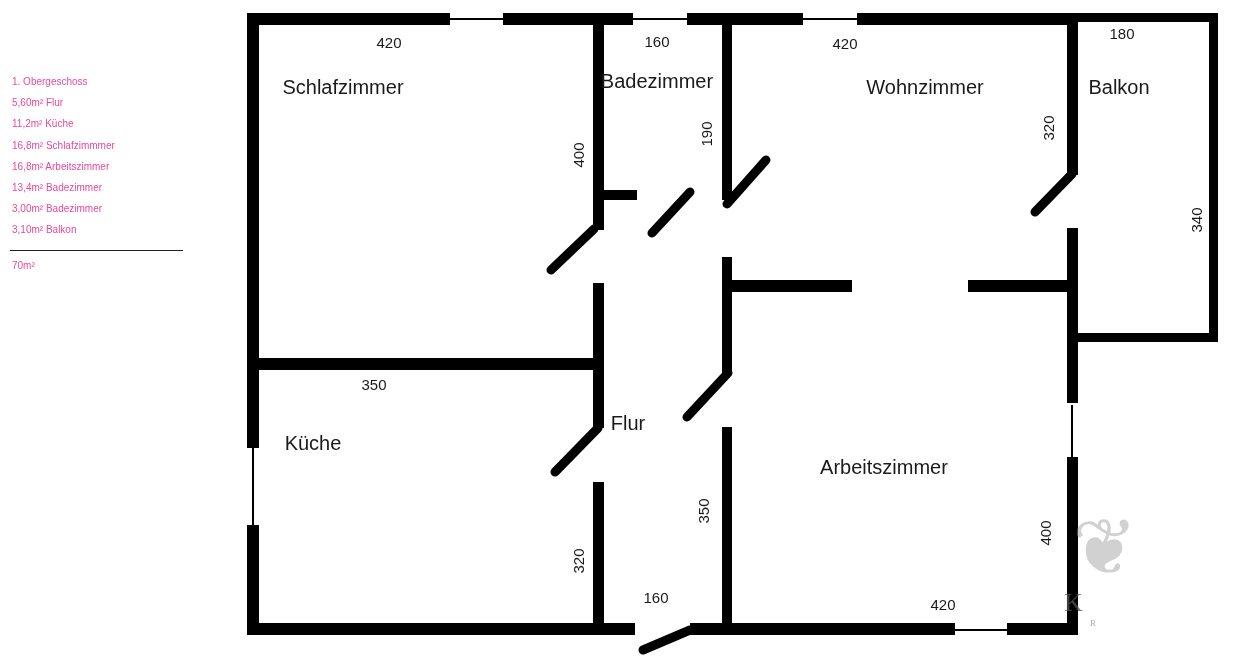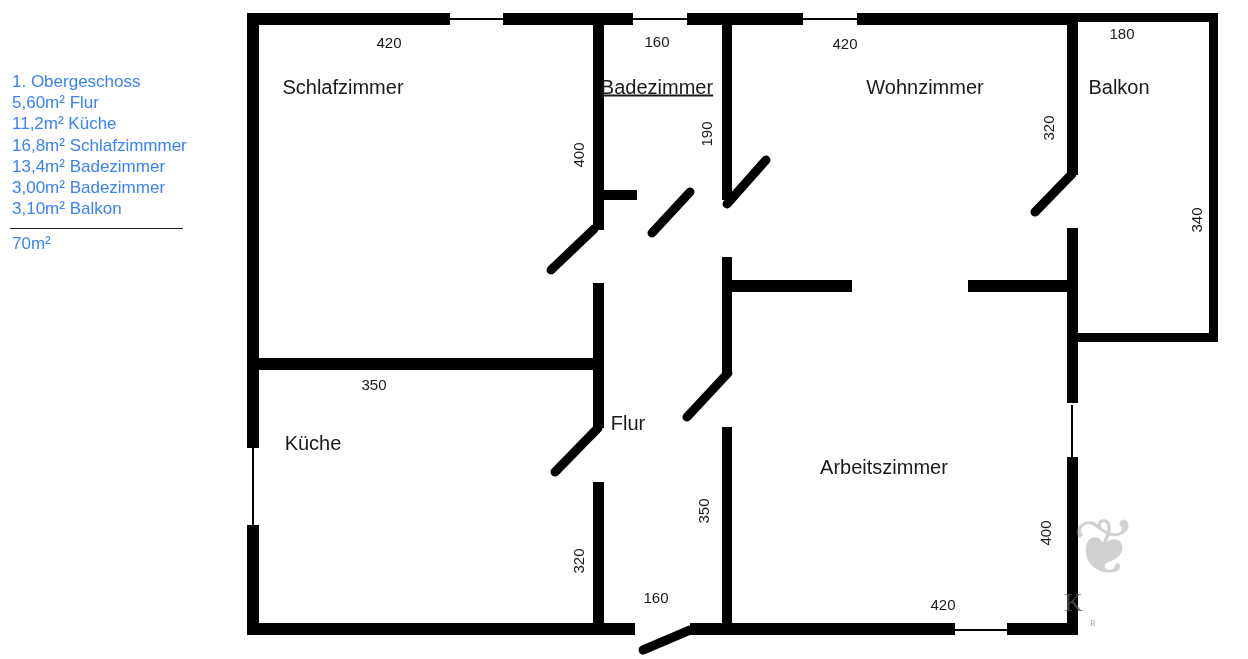--- a/index.html
+++ b/index.html
@@ -7,21 +7,21 @@
     position:relative;
     width:1248px;height:659px;
     background:#ffffff;
     font-family:"Liberation Sans","DejaVu Sans",sans-serif;
     overflow:hidden;
     color:#1a1a1a;
   }
   
   #legend{
     position:absolute;left:12px;top:71px;
-    font-size:17px;line-height:21.2px;color:#3b82f6;
+    font-size:10px;line-height:21.2px;color:#ec4899;
     white-space:nowrap;
   }
   #legend .divider{
     border:none;border-top:1px solid #222;
     width:173px;margin:9px 0 4px -2px;
   }
   
   #plan{position:absolute;left:0;top:0;}
   .wall{fill:#000000;}
   .window{fill:#000000;}
@@ -63,20 +63,21 @@
 </head>
 <body>
 
 <div id="screen">
 
   <div id="legend">
     <div>1. Obergeschoss</div>
     <div>5,60m² Flur</div>
     <div>11,2m² Küche</div>
     <div>16,8m² Schlafzimmmer</div>
+    <div>16,8m² Arbeitszimmer</div>
     <div>13,4m² Badezimmer</div>
     <div>3,00m² Badezimmer</div>
     <div>3,10m² Balkon</div>
     <hr class="divider">
     <div>70m²</div>
   </div>
 
   <svg id="plan" width="1248" height="659" viewBox="0 0 1248 659">
 
     <rect class="wall" x="247" y="13" width="203" height="12"></rect>
@@ -124,21 +125,21 @@
     <line class="door" x1="652" y1="233" x2="690" y2="192"></line>
     <line class="door" x1="727" y1="204" x2="766" y2="160"></line>
     <line class="door" x1="551" y1="270" x2="594" y2="229"></line>
     <line class="door" x1="1035" y1="212" x2="1072" y2="174"></line>
     <line class="door" x1="555" y1="472" x2="598" y2="428"></line>
     <line class="door" x1="687" y1="417" x2="728" y2="373"></line>
     <line class="door" x1="643" y1="650" x2="690" y2="630"></line>
   </svg>
 
   <span class="room-label" style="left:343px;top:87px;">Schlafzimmer</span>
-  <span class="room-label" style="left:657px;top:87px;text-decoration:underline;">Badezimmer</span>
+  <span class="room-label" style="left:657px;top:81px;">Badezimmer</span>
   <span class="room-label" style="left:925px;top:87px;">Wohnzimmer</span>
   <span class="room-label" style="left:1119px;top:87px;">Balkon</span>
   <span class="room-label" style="left:313px;top:423px;margin-top:20px;">Küche</span>
   <span class="room-label" style="left:628px;top:423px;">Flur</span>
   <span class="room-label" style="left:884px;top:447px;margin-top:20px;">Arbeitszimmer</span>
 
   <span class="dim" style="left:389px;top:42px;">420</span>
   <span class="dim" style="left:657px;top:41px;">160</span>
   <span class="dim" style="left:845px;top:43px;">420</span>
   <span class="dim" style="left:1122px;top:33px;">180</span>

